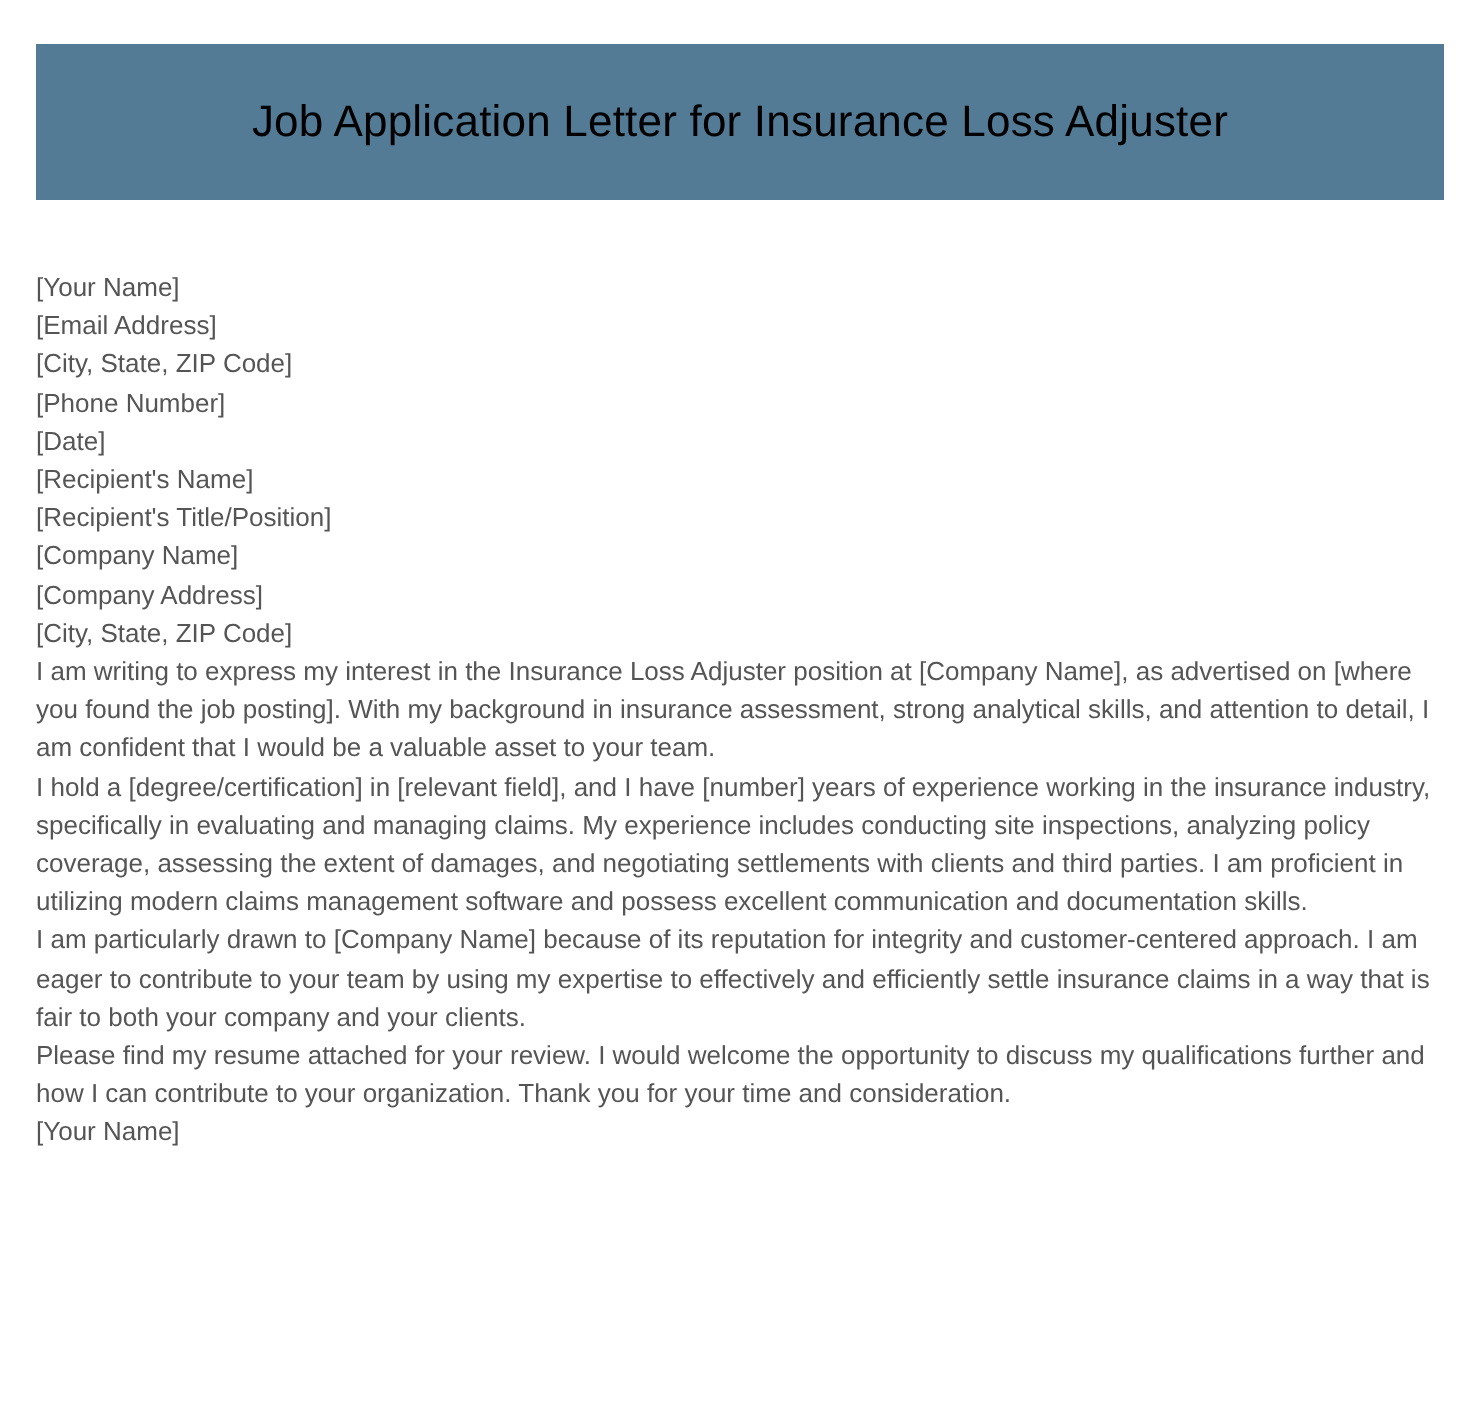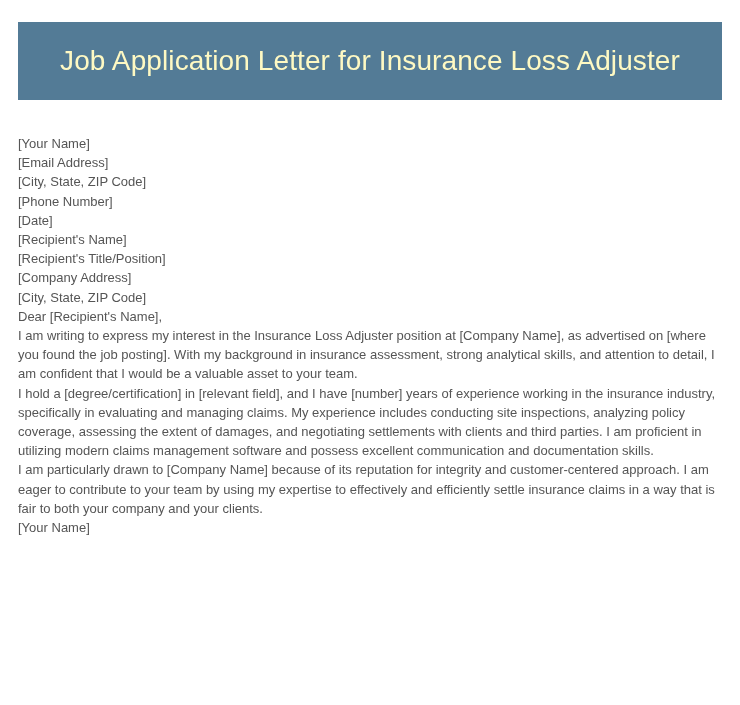--- a/index.html
+++ b/index.html
@@ -25,22 +25,22 @@
     top: 22px;
     width: 704px;
     height: 78px;
     background: #537b96;
     display: flex;
     align-items: center;
     justify-content: center;
     box-sizing: border-box;
   }
   .header-title {
-    color: #fef9c3;
-    font-size: 28px;
+    color: #000000;
+    font-size: 22px;
     font-weight: 400;
     line-height: 26px;
     text-align: center;
     letter-spacing: 0.1px;
     font-family: "Liberation Sans", sans-serif;
   }
   .letter-body {
     position: absolute;
     left: 18px;
     top: 134px;
@@ -75,27 +75,28 @@
       <div class="letter-line">[Your Name]</div>
       <div class="letter-line">[Email Address]</div>
       <div class="letter-line">[City, State, ZIP Code]</div>
       <div class="letter-line">[Phone Number]</div>
       <div class="letter-line">[Date]</div>
     </div>
 
     <div>
       <div class="letter-line">[Recipient's Name]</div>
       <div class="letter-line">[Recipient's Title/Position]</div>
+      <div class="letter-line">[Company Name]</div>
       <div class="letter-line">[Company Address]</div>
       <div class="letter-line">[City, State, ZIP Code]</div>
     </div>
 
-    <div class="letter-line">Dear [Recipient's Name],</div>
 
     <div class="letter-para">I am writing to express my interest in the Insurance Loss Adjuster position at [Company Name], as advertised on [where you found the job posting]. With my background in insurance assessment, strong analytical skills, and attention to detail, I am confident that I would be a valuable asset to your team.</div>
     <div class="letter-para">I hold a [degree/certification] in [relevant field], and I have [number] years of experience working in the insurance industry, specifically in evaluating and managing claims. My experience includes conducting site inspections, analyzing policy coverage, assessing the extent of damages, and negotiating settlements with clients and third parties. I am proficient in utilizing modern claims management software and possess excellent communication and documentation skills.</div>
     <div class="letter-para">I am particularly drawn to [Company Name] because of its reputation for integrity and customer-centered approach. I am eager to contribute to your team by using my expertise to effectively and efficiently settle insurance claims in a way that is fair to both your company and your clients.</div>
+    <div class="letter-para">Please find my resume attached for your review. I would welcome the opportunity to discuss my qualifications further and how I can contribute to your organization. Thank you for your time and consideration.</div>
 
     <div class="letter-line">[Your Name]</div>
 
   </div>
 
 </div>
 
 </body></html>

